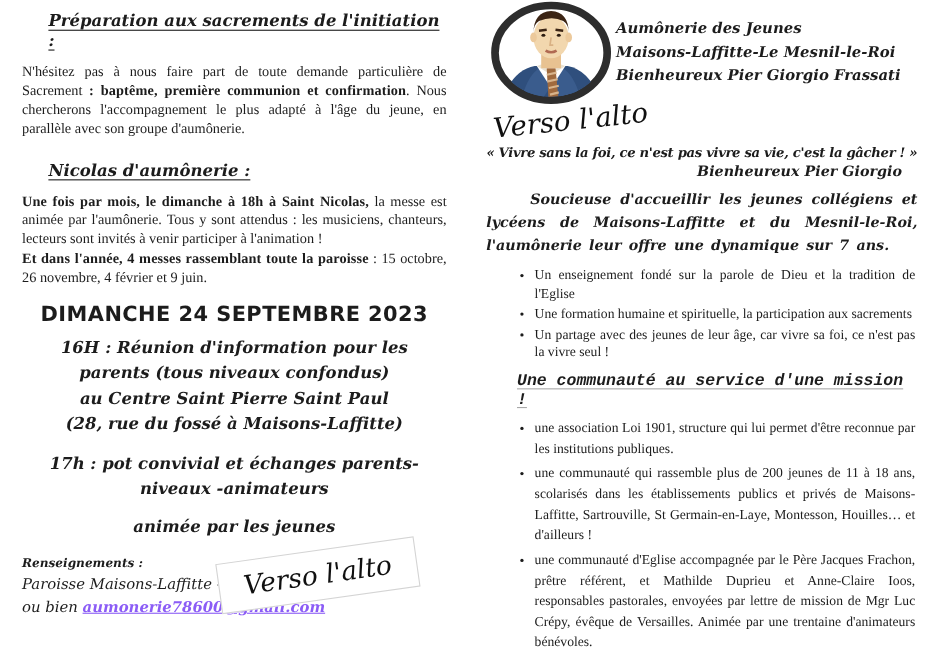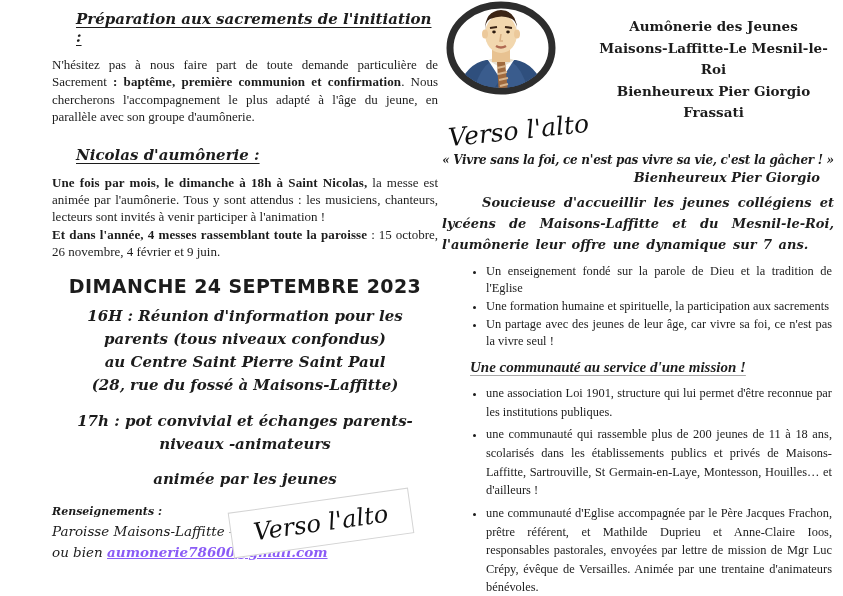--- a/index.html
+++ b/index.html
@@ -1,21 +1,21 @@
 <!DOCTYPE html>
 <html lang="fr"><head>
 <meta charset="utf-8">
 <style>
   html,body{margin:0;padding:0;}
   body{
     width:843px;height:596px;position:relative;background:#ffffff;
     color:#1c1c1c;font-family:"Liberation Serif",serif;overflow:hidden;
   }
   .page{position:absolute;top:0;height:596px;}
-  .page-left{left:52px;width:386px;}
+  .page-left{left:20px;width:386px;}
   .page-right{left:442px;width:392px;}
 
   
   .script{font-family:"DejaVu Serif",serif;font-style:italic;}
   .script-b{font-family:"DejaVu Serif",serif;font-style:italic;font-weight:700;}
 
   .sec-head{
     font-family:"DejaVu Serif",serif;font-style:italic;font-weight:700;
     font-size:15px;margin:10px 0 6px 24px;display:inline-block;
     text-decoration:underline;text-underline-offset:3px;
@@ -42,22 +42,22 @@
     position:absolute;left:178px;top:500px;transform:rotate(-8deg);
     border:1px solid #d4d4d4;padding:8px 22px;background:#fff;
     font-family:"DejaVu Serif",serif;font-style:italic;font-size:24px;color:#101010;
     white-space:nowrap;
   }
 
   
   .header-row{display:flex;align-items:flex-start;}
   .portrait{width:118px;flex:0 0 118px;}
   .header-text{
-    flex:1;text-align:center;margin-top:16px;line-height:1.6;
-    font-family:"DejaVu Serif",serif;font-weight:700;font-size:13.5px;margin-left:33px;
+    flex:1;text-align:left;margin-top:16px;line-height:1.6;
+    font-family:"DejaVu Serif",serif;font-style:italic;font-weight:700;font-size:13.5px;
   }
   .sig-right{
     font-family:"DejaVu Serif",serif;font-style:italic;font-size:25px;color:#101010;
     transform:rotate(-6deg);display:inline-block;margin:-8px 0 0 6px;white-space:nowrap;
   }
   .quote{
     margin-top:8px;text-align:center;font-family:"DejaVu Serif",serif;font-style:italic;
     font-weight:700;font-size:12px;letter-spacing:-0.3px;white-space:nowrap;
   }
   .quote-attr{text-align:right;font-family:"DejaVu Serif",serif;font-style:italic;
@@ -66,21 +66,21 @@
     font-family:"DejaVu Serif",serif;font-style:italic;font-weight:700;font-size:13px;
     line-height:1.6;text-align:justify;text-indent:40px;margin:8px 0 0 0;word-spacing:2px;
   }
   ul{margin:0;padding:0 2px 0 44px;}
   ul.b1{margin-top:8px;font-size:12.4px;line-height:1.32;}
   ul.b1 li{margin-bottom:2px;text-align:justify;}
   ul.b2{margin-top:2px;font-size:12.4px;line-height:1.5;}
   ul.b2 li{margin-bottom:4px;text-align:justify;}
   li::marker{font-size:11px;}
   .mission-head{
-    font-family:Liberation Serif, serif;font-style:italic;font-weight:700;font-size:15px;
+    font-family:Liberation Mono, monospace;font-style:italic;font-weight:700;font-size:15px;
     margin:8px 0 6px 28px;display:inline-block;
     text-decoration:underline;text-decoration-color:#a8a8a8;text-underline-offset:3px;
   }
 </style>
 </head>
 <body>
 
 <div class="page page-left">
 
   <span class="sec-head">Préparation aux sacrements de l'initiation :</span>

